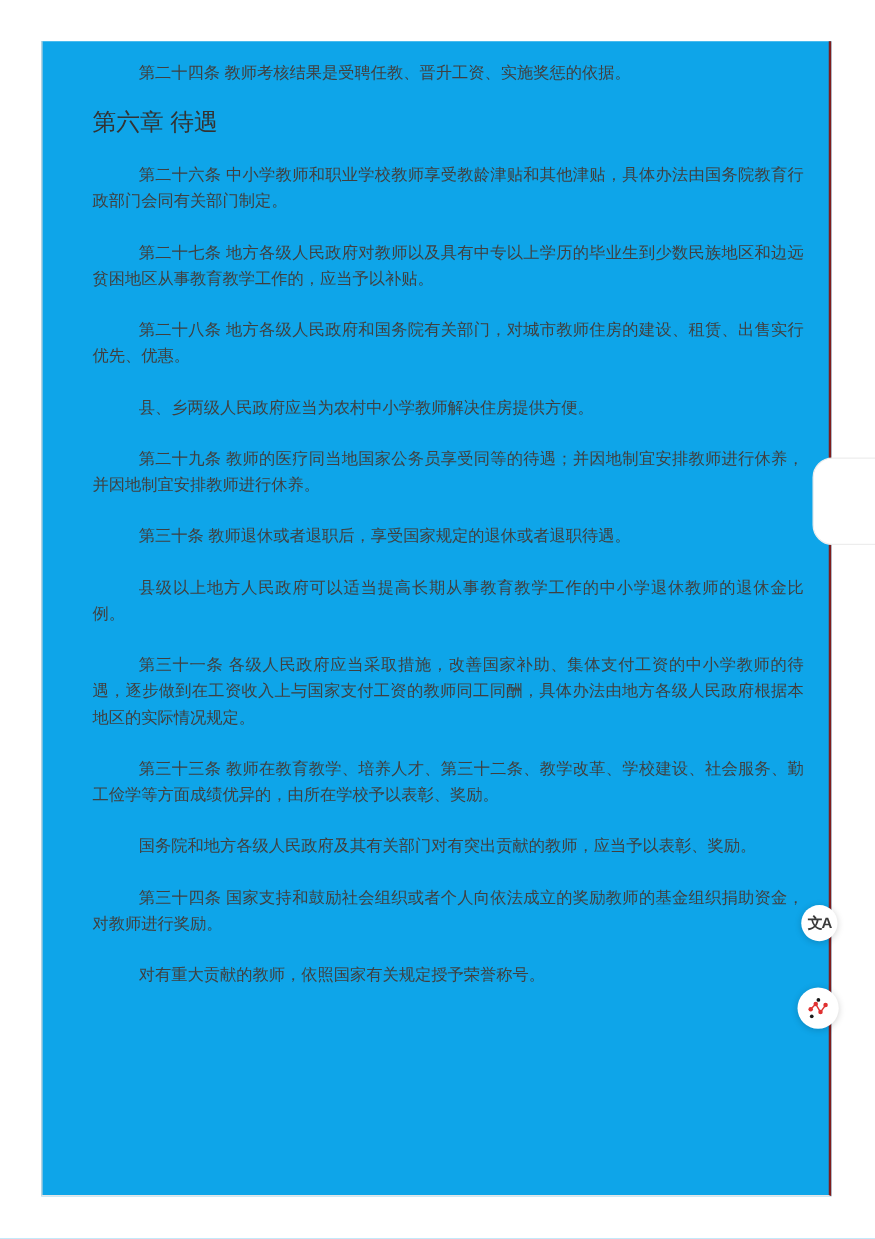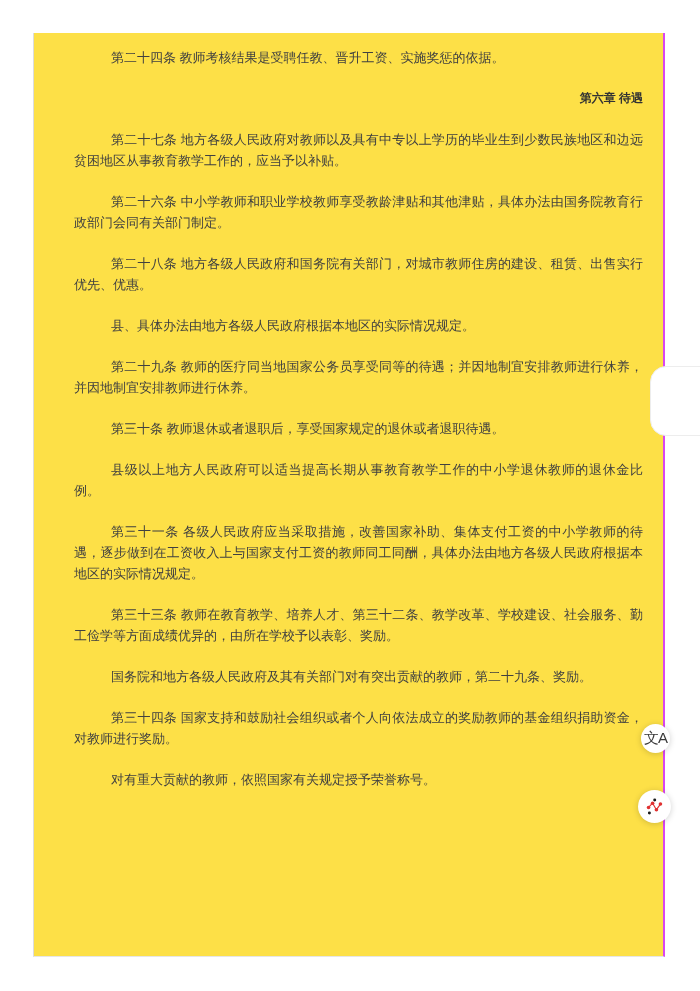--- a/index.html
+++ b/index.html
@@ -8,42 +8,42 @@
     background:#ffffff;
     overflow:hidden;
     position:relative;
     font-family:"Liberation Sans", sans-serif;
   }
   .page-card {
     position:absolute;
     left:33px; top:33px;
     width:632px; height:924px;
     box-sizing:border-box;
-    background:#fde047;
+    background:#0ea5e9;
     border-left:1px solid #dcdcdc;
-    border-right:2px solid #d946ef;
+    border-right:2px solid #7f1d1d;
     border-bottom:1px solid #e6e6e6;
   }
   .doc {
     padding:14px 20px 1px 40px;
     color:#404040;
     font-size:13px;
   }
   .doc p {
     margin:20px 0;
     line-height:21px;
     text-indent:37px;
     text-align:justify;
   }
   .doc h3.chapter {
     margin:20px 0;
     line-height:21px;
-    font-size:12px;
-    font-weight:bold;
-    text-align:right;
+    font-size:19px;
+    font-weight:normal;
+    text-align:left;
     color:#333333;
   }
   .doc > :first-child { margin-top:0; }
 
   .tool-handle {
     position:absolute;
     left:650px; top:366px;
     width:70px; height:70px;
     box-sizing:border-box;
     background:#ffffff;
@@ -56,47 +56,47 @@
     background:#ffffff;
     box-shadow:0 1px 6px rgba(0,0,0,0.18);
     display:flex;
     align-items:center;
     justify-content:center;
     cursor:pointer;
   }
   .btn-translate {
     left:641px; top:724px;
     width:29px; height:29px;
-    font-size:15px;
-    font-weight:normal;
+    font-size:12px;
+    font-weight:bold;
     color:#3a3a3a;
     letter-spacing:-1px;
   }
   .btn-graph {
     left:638px; top:790px;
     width:33px; height:33px;
   }
 </style>
 </head>
 <body>
 
 <div class="page-card">
   <div class="doc">
     <p class="para">第二十四条 教师考核结果是受聘任教、晋升工资、实施奖惩的依据。</p>
     <h3 class="chapter">第六章 待遇</h3>
+    <p class="para">第二十六条 中小学教师和职业学校教师享受教龄津贴和其他津贴，具体办法由国务院教育行政部门会同有关部门制定。</p>
     <p class="para">第二十七条 地方各级人民政府对教师以及具有中专以上学历的毕业生到少数民族地区和边远贫困地区从事教育教学工作的，应当予以补贴。</p>
-    <p class="para">第二十六条 中小学教师和职业学校教师享受教龄津贴和其他津贴，具体办法由国务院教育行政部门会同有关部门制定。</p>
     <p class="para">第二十八条 地方各级人民政府和国务院有关部门，对城市教师住房的建设、租赁、出售实行优先、优惠。</p>
-    <p class="para">县、具体办法由地方各级人民政府根据本地区的实际情况规定。</p>
+    <p class="para">县、乡两级人民政府应当为农村中小学教师解决住房提供方便。</p>
     <p class="para">第二十九条 教师的医疗同当地国家公务员享受同等的待遇；并因地制宜安排教师进行休养，并因地制宜安排教师进行休养。</p>
     <p class="para">第三十条 教师退休或者退职后，享受国家规定的退休或者退职待遇。</p>
     <p class="para">县级以上地方人民政府可以适当提高长期从事教育教学工作的中小学退休教师的退休金比例。</p>
     <p class="para">第三十一条 各级人民政府应当采取措施，改善国家补助、集体支付工资的中小学教师的待遇，逐步做到在工资收入上与国家支付工资的教师同工同酬，具体办法由地方各级人民政府根据本地区的实际情况规定。</p>
     <p class="para">第三十三条 教师在教育教学、培养人才、第三十二条、教学改革、学校建设、社会服务、勤工俭学等方面成绩优异的，由所在学校予以表彰、奖励。</p>
-    <p class="para">国务院和地方各级人民政府及其有关部门对有突出贡献的教师，第二十九条、奖励。</p>
+    <p class="para">国务院和地方各级人民政府及其有关部门对有突出贡献的教师，应当予以表彰、奖励。</p>
     <p class="para">第三十四条 国家支持和鼓励社会组织或者个人向依法成立的奖励教师的基金组织捐助资金，对教师进行奖励。</p>
     <p class="para">对有重大贡献的教师，依照国家有关规定授予荣誉称号。</p>
 
   </div>
 </div>
 
 <div class="tool-handle"></div>
 
 <div class="float-btn btn-translate">
   <span>文A</span>

